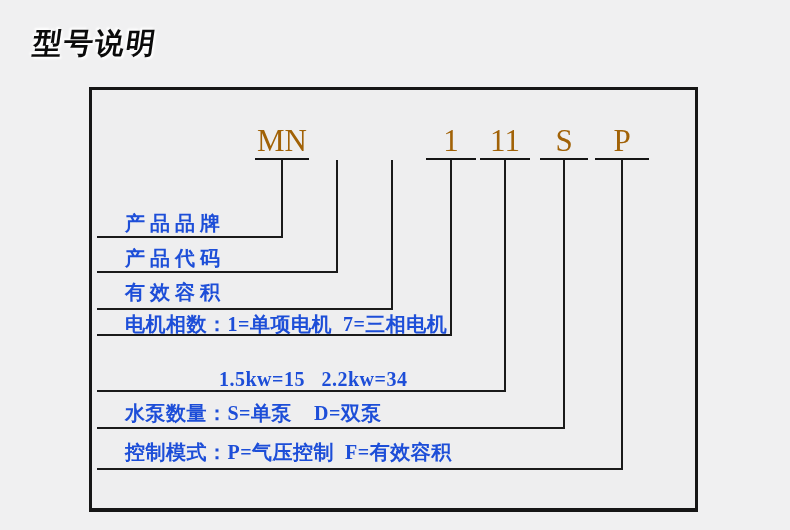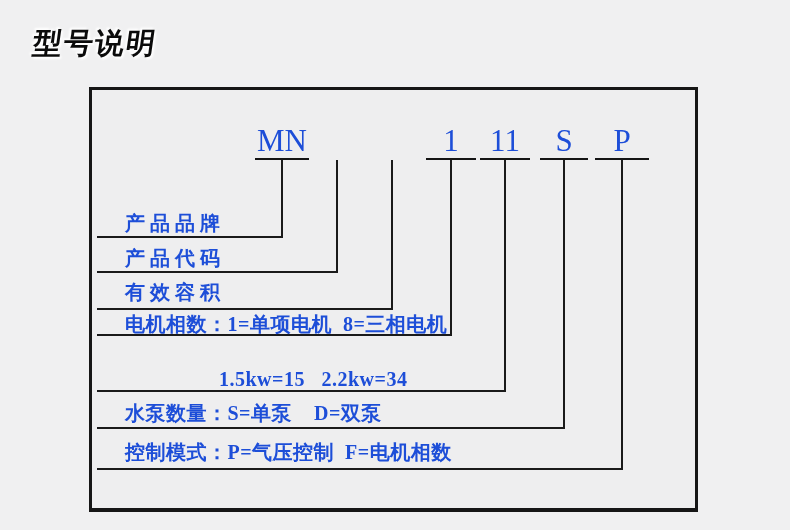--- a/index.html
+++ b/index.html
@@ -42,21 +42,21 @@
   }
   
   .seg {
     position: absolute;
     top: 126px;
     height: 32px;
     border-bottom: 2px solid #141414;
     font-family: "Liberation Serif", serif;
     font-size: 31px;
     font-weight: 400;
-    color: #1d4ed8;
+    color: #a16207;
     text-align: center;
     line-height: 30px;
     white-space: pre;
   }
   .seg0 { left: 255px; width: 54px; }
   .seg1 { left: 311px; width: 52px; }
   .seg2 { left: 363px; width: 58px; }
   .seg3 { left: 426px; width: 50px; }
   .seg4 { left: 480px; width: 50px; }
   .seg5 { left: 540px; width: 48px; }
@@ -137,18 +137,18 @@
   <div class="runder u1"></div>
   <div class="runder u2"></div>
   <div class="runder u3"></div>
   <div class="runder u4"></div>
   <div class="runder u5"></div>
   <div class="runder u6"></div>
 
   <div class="rowtext cjk-wide rt0">产品品牌</div>
   <div class="rowtext cjk-wide rt1">产品代码</div>
   <div class="rowtext cjk-wide rt2">有效容积</div>
-  <div class="rowtext mixed rt3">电机相数：1=单项电机  8=三相电机</div>
+  <div class="rowtext mixed rt3">电机相数：1=单项电机  7=三相电机</div>
   <div class="rowtext mixed rt4b">1.5kw=15   2.2kw=34</div>
   <div class="rowtext mixed rt5">水泵数量：S=单泵    D=双泵</div>
-  <div class="rowtext mixed rt6">控制模式：P=气压控制  F=电机相数</div>
+  <div class="rowtext mixed rt6">控制模式：P=气压控制  F=有效容积</div>
 
 </div>
 
 </body></html>

